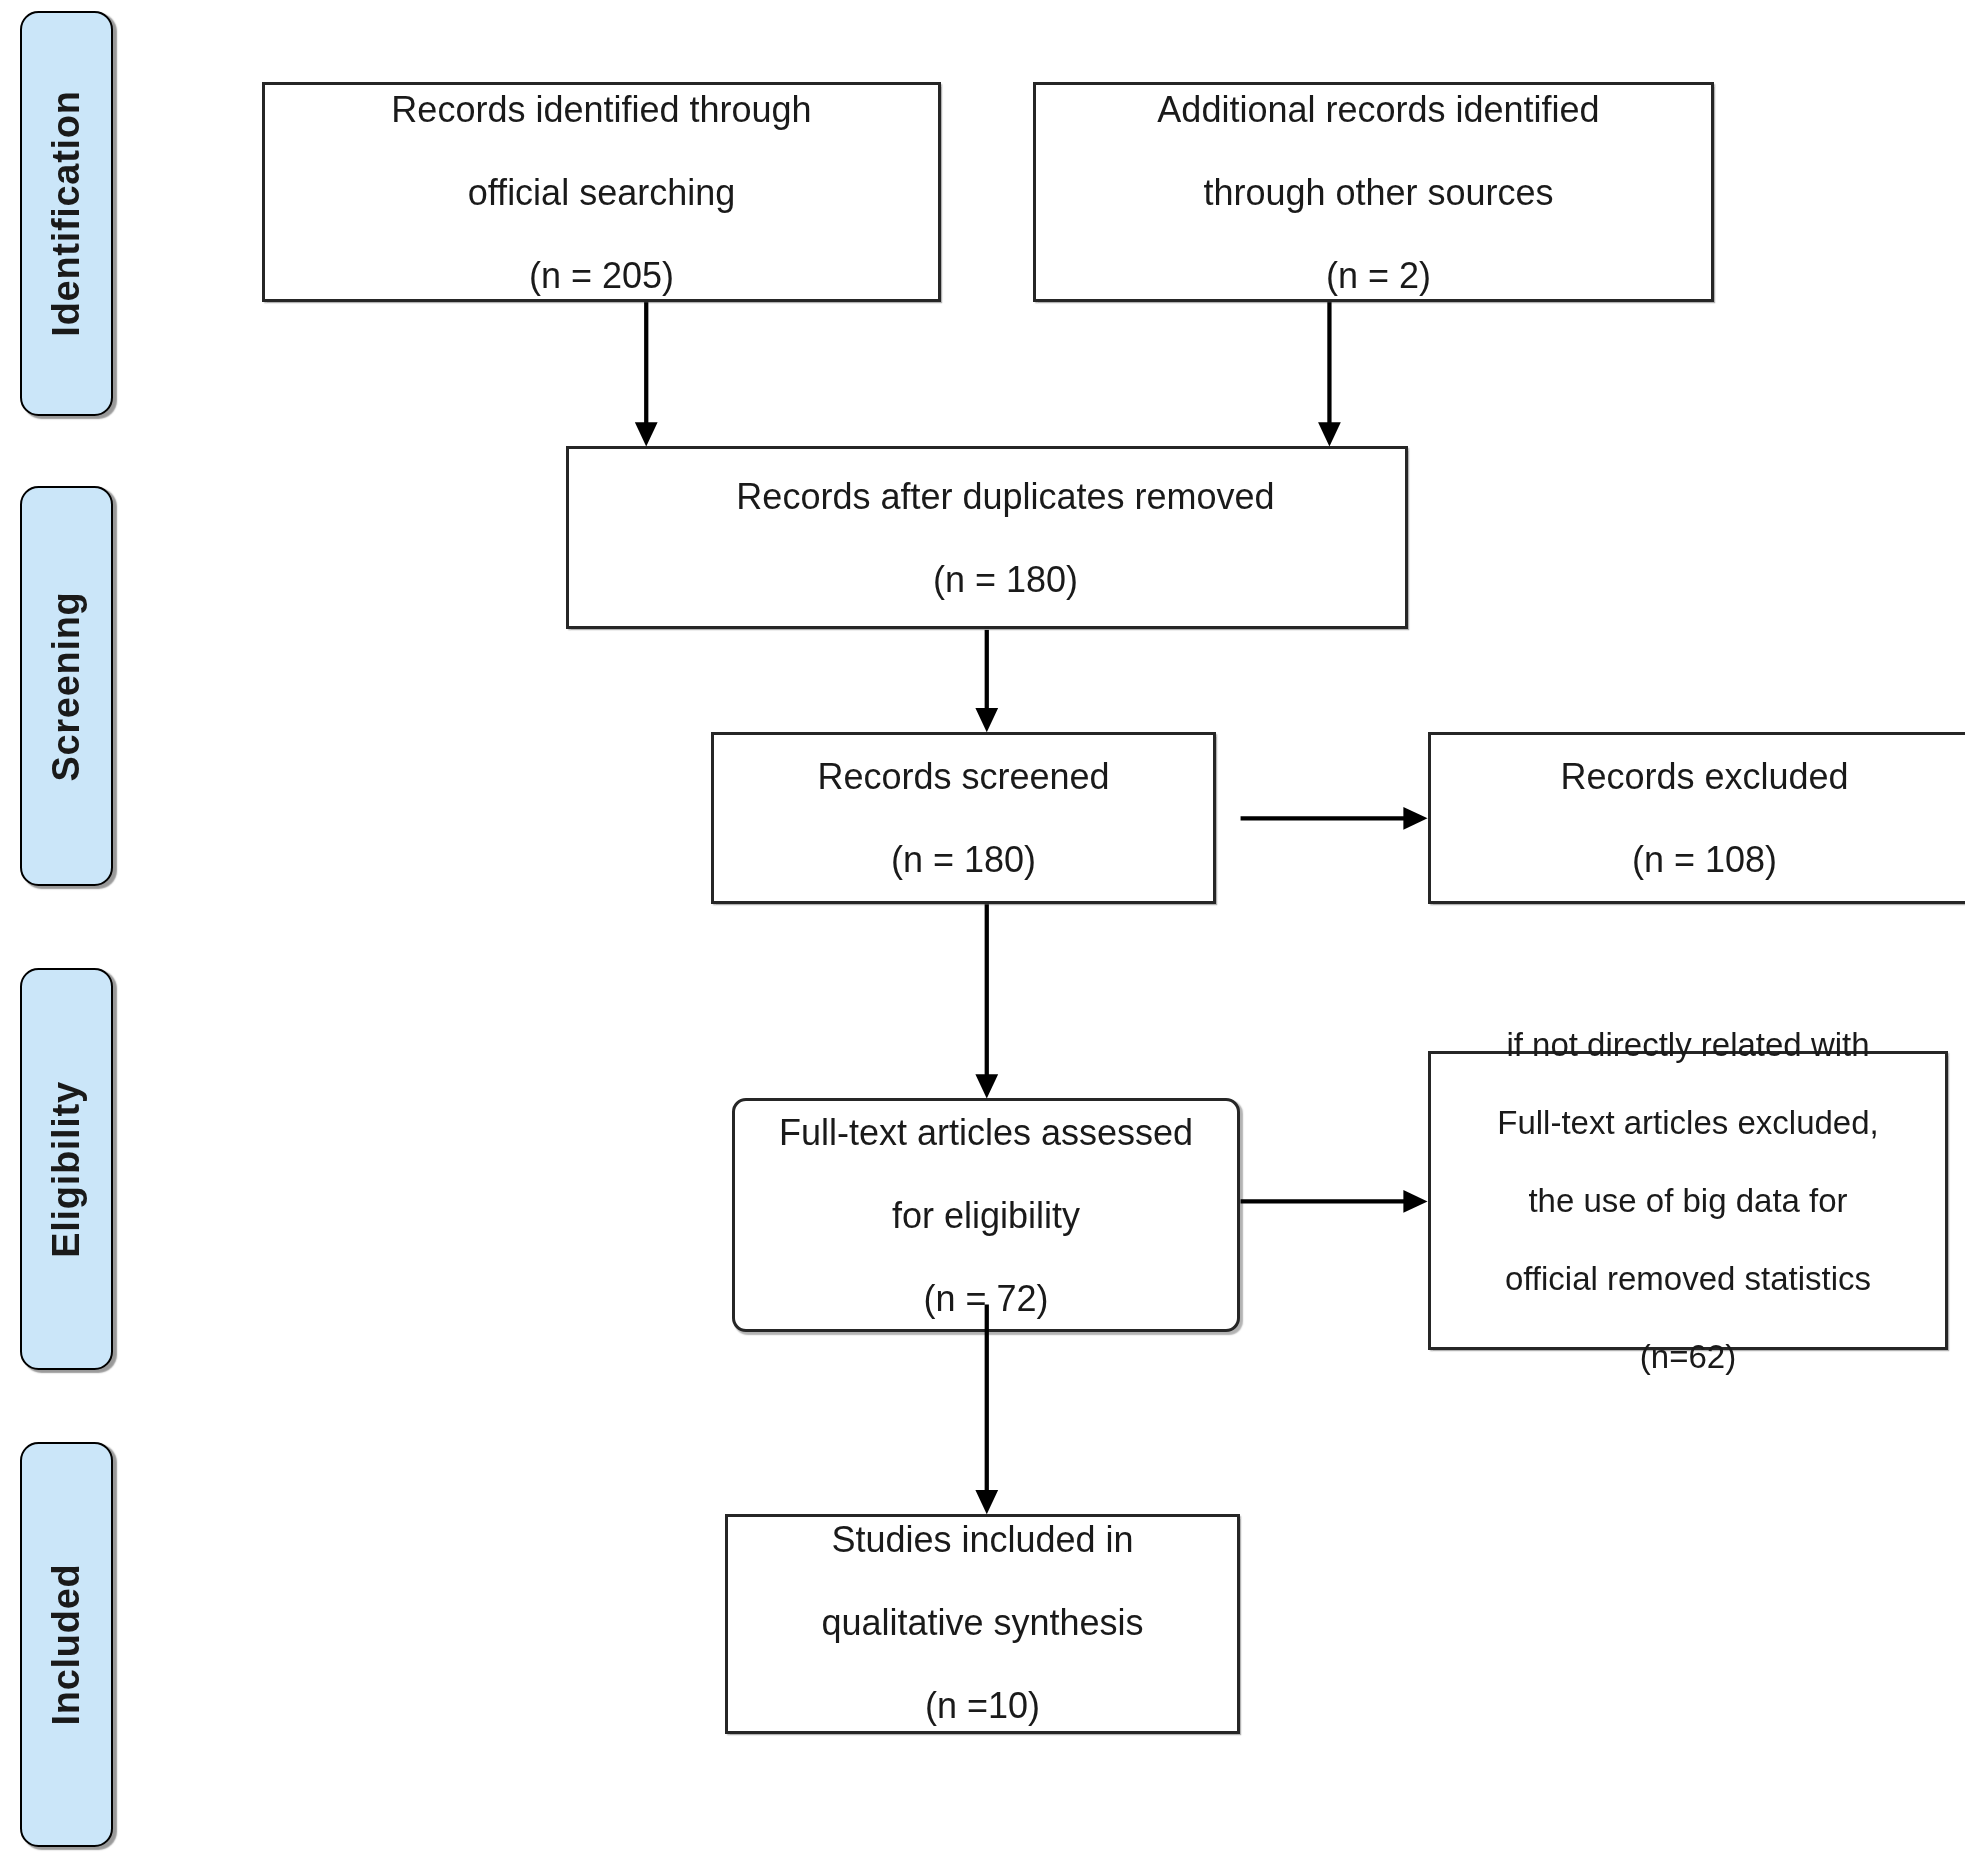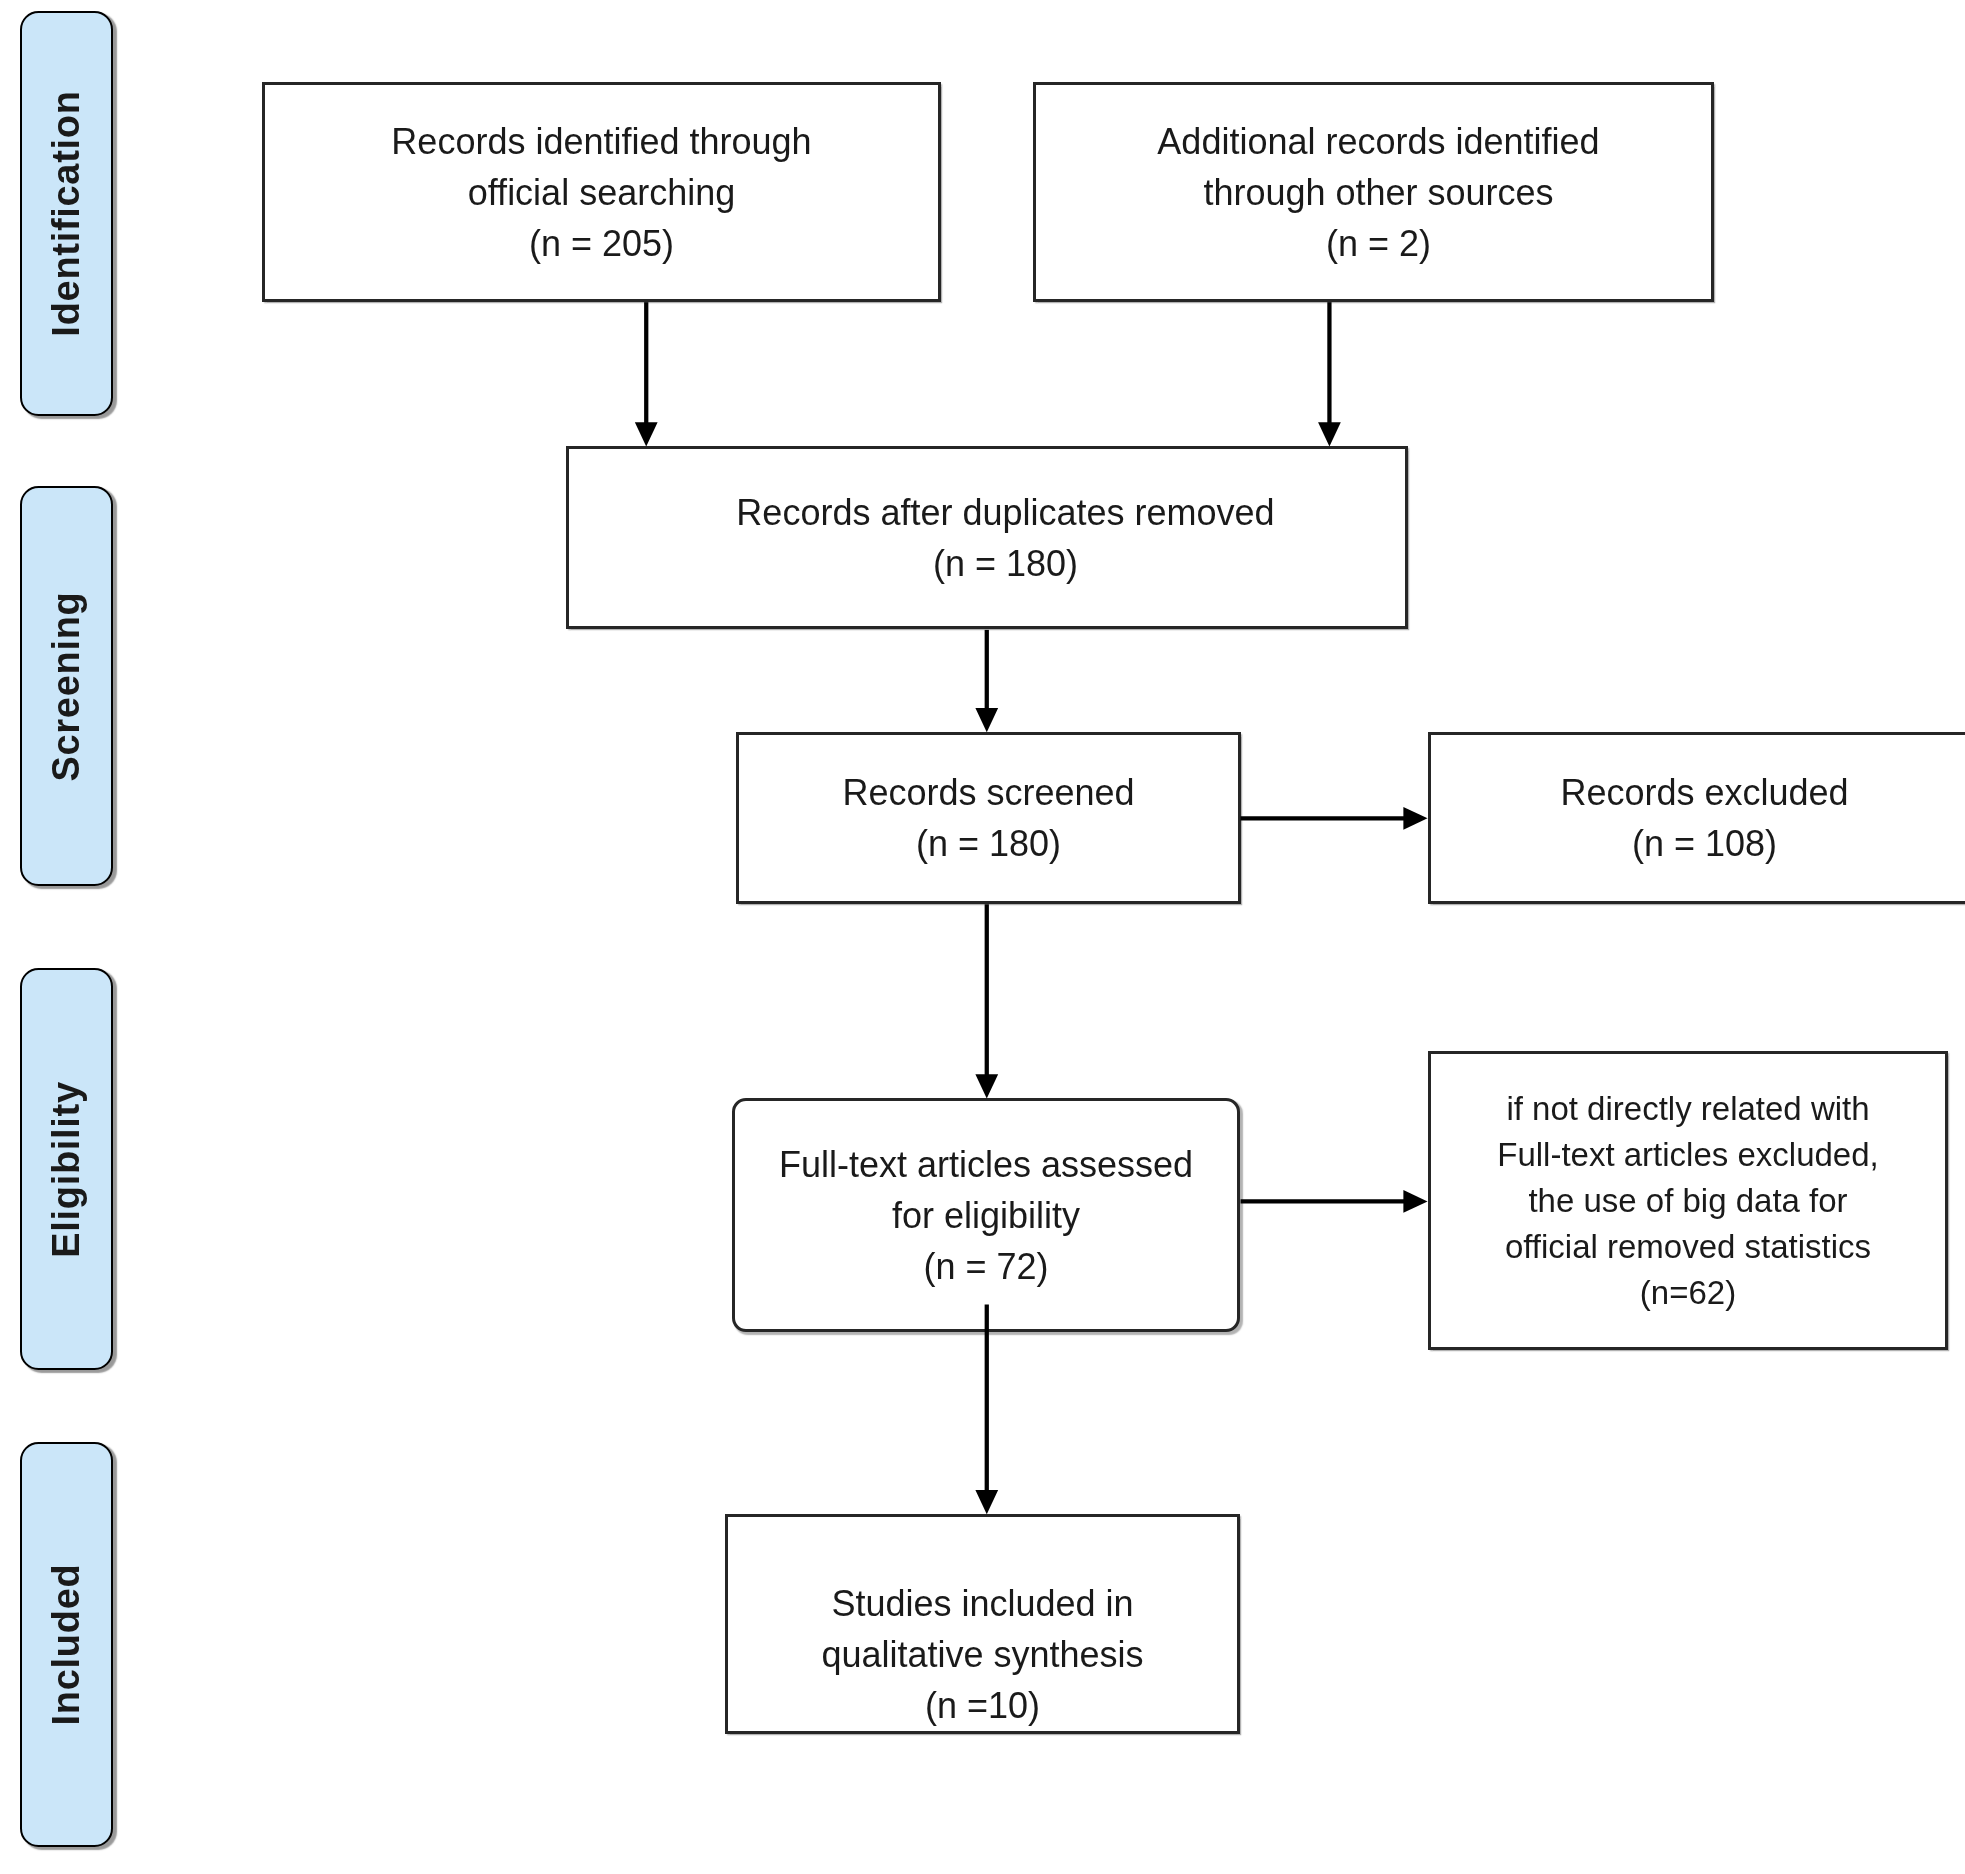--- a/index.html
+++ b/index.html
@@ -39,20 +39,21 @@
   
   .fbox{
     position:absolute;
     background:#ffffff;
     border:3.6px solid var(--box-border);
     box-shadow:2.1px 2.1px 1.4px rgba(0,0,0,0.30);
     display:flex;flex-direction:column;
     align-items:center;justify-content:center;
     text-align:center;
     box-sizing:border-box;
+    gap:32px;
   }
   .fbox .line{
     font-size:36px;
     line-height:51px;
     white-space:nowrap;
   }
   .fbox.small .line{
     font-size:33px;
     line-height:46px;
   }
@@ -91,21 +92,21 @@
     <div class="line">Additional records identified</div>
     <div class="line">through other sources</div>
     <div class="line">(n = 2)</div>
   </div>
 
   <div class="fbox" style="left:566px;top:446px;width:842px;height:183px;padding-left:37px;">
     <div class="line">Records after duplicates removed</div>
     <div class="line">(n = 180)</div>
   </div>
 
-  <div class="fbox" style="left:736px;top:732px;width:505px;height:172px;">
+  <div class="fbox" style="left:711px;top:732px;width:505px;height:172px;">
     <div class="line">Records screened</div>
     <div class="line">(n = 180)</div>
   </div>
 
   <div class="fbox" style="left:1428px;top:732px;width:553px;height:172px;">
     <div class="line">Records excluded</div>
     <div class="line">(n = 108)</div>
   </div>
 
   <div class="fbox" style="left:732px;top:1098px;width:508px;height:234px;border-radius:14px;">

